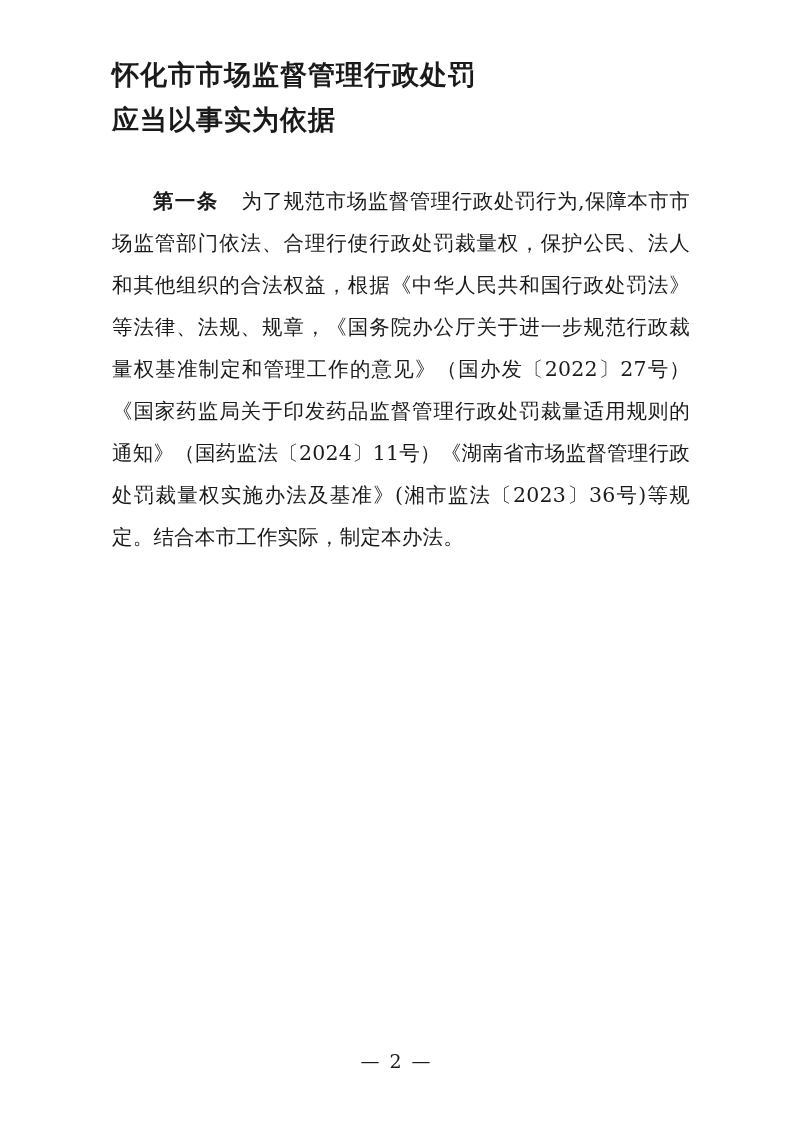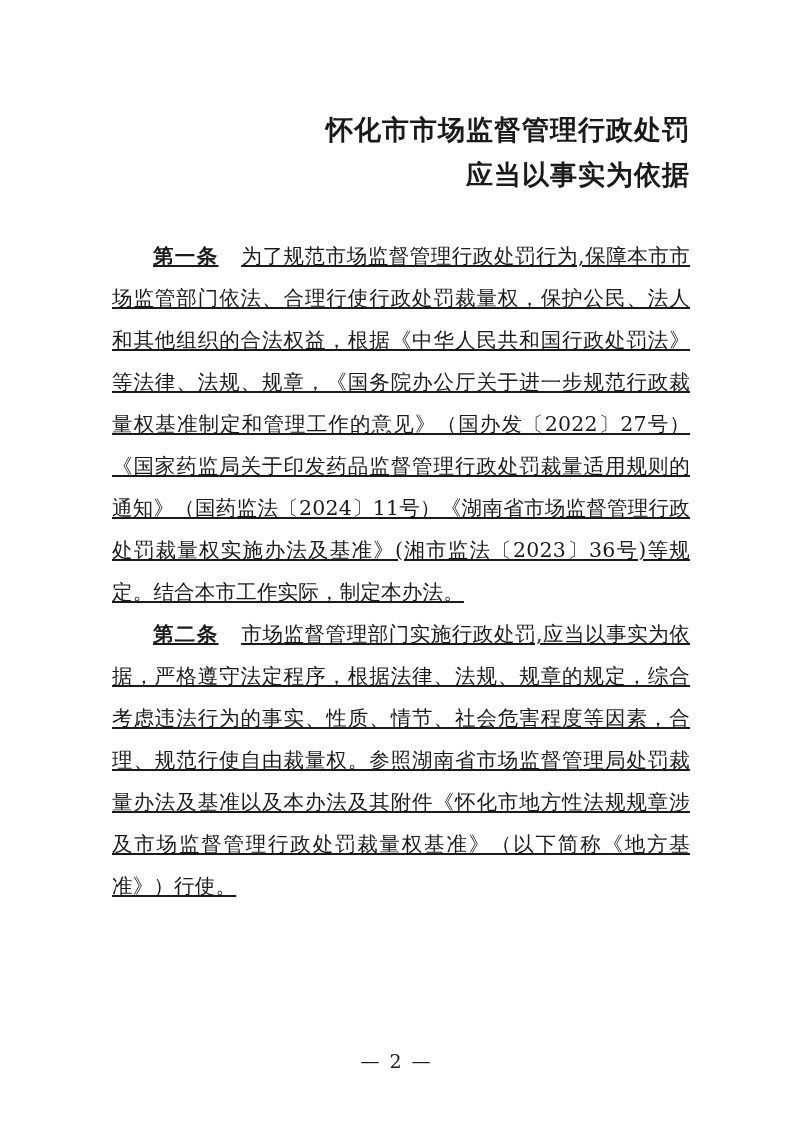--- a/index.html
+++ b/index.html
@@ -21,27 +21,27 @@
     box-sizing: border-box;
     padding: 0;
   }
   .content {
     position: absolute;
     left: 112px;
     top: 0;
     width: 578px;
   }
   .doc-title {
-    text-align: right;
+    text-align: left;
     font-size: 27px;
     font-weight: bold;
     line-height: 1.65;
     letter-spacing: 1px;
     margin: 0;
-    padding-top: 108px;
+    padding-top: 53px;
     font-family: "DejaVu Serif", "Liberation Serif", serif;
   }
   .doc-title .title-line {
     display: block;
   }
   .body-text {
     margin-top: 38px;
   }
   p.para {
     margin: 0;
@@ -49,21 +49,20 @@
     line-height: 42px;
     text-align: justify;
     text-justify: inter-ideograph;
     letter-spacing: 0.2px;
   }
   p.para + p.para {
     margin-top: 0;
   }
   .indent {
     text-indent: 2em;
-    text-decoration: underline;
   }
   .clause-label {
     font-weight: bold;
     letter-spacing: 1px;
   }
   .clause-gap {
     display: inline-block;
     width: 1.1em;
   }
   .footer {
@@ -88,21 +87,20 @@
 
     <h1 class="doc-title">
       <span class="title-line">怀化市市场监督管理行政处罚</span>
       <span class="title-line">应当以事实为依据</span>
     </h1>
 
     <div class="body-text">
 
       <p class="para indent"><span class="clause-label">第一条</span><span class="clause-gap"></span><span>为了规范市场监督管理行政处罚行为,保障本市市场监管部门依法、合理行使行政处罚裁量权，保护公民、法人和其他组织的合法权益，根据《中华人民共和国行政处罚法》等法律、法规、规章，《国务院办公厅关于进一步规范行政裁量权基准制定和管理工作的意见》（国办发〔2022〕27号）《国家药监局关于印发药品监督管理行政处罚裁量适用规则的通知》（国药监法〔2024〕11号）《湖南省市场监督管理行政处罚裁量权实施办法及基准》(湘市监法〔2023〕36号)等规定。结合本市工作实际，制定本办法。</span></p>
 
-      <p class="para indent"><span class="clause-label">第二条</span><span class="clause-gap"></span><span>市场监督管理部门实施行政处罚,应当以事实为依据，严格遵守法定程序，根据法律、法规、规章的规定，综合考虑违法行为的事实、性质、情节、社会危害程度等因素，合理、规范行使自由裁量权。参照湖南省市场监督管理局处罚裁量办法及基准以及本办法及其附件《怀化市地方性法规规章涉及市场监督管理行政处罚裁量权基准》（以下简称《地方基准》）行使。</span></p>
 
 
     </div>
   </div>
 
   <div class="footer">
     <span class="page-number">— 2 —</span>
   </div>
 </div>
 

